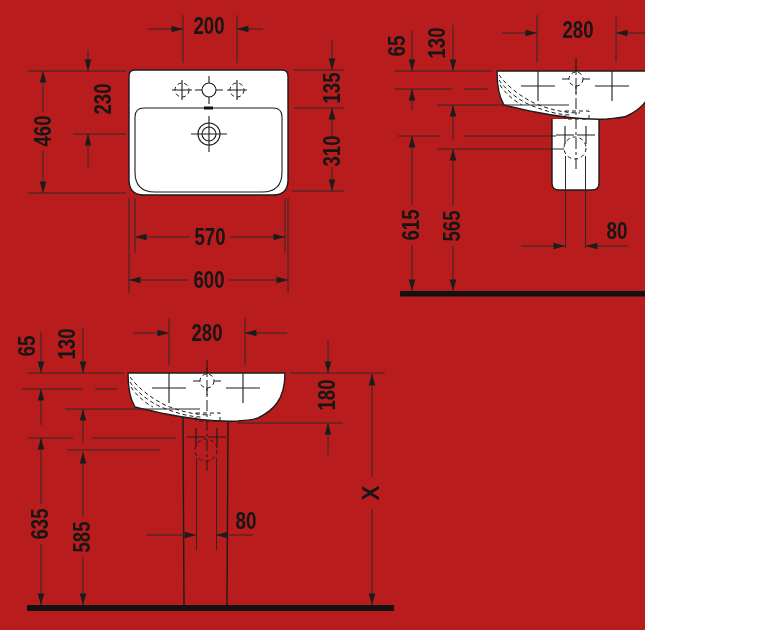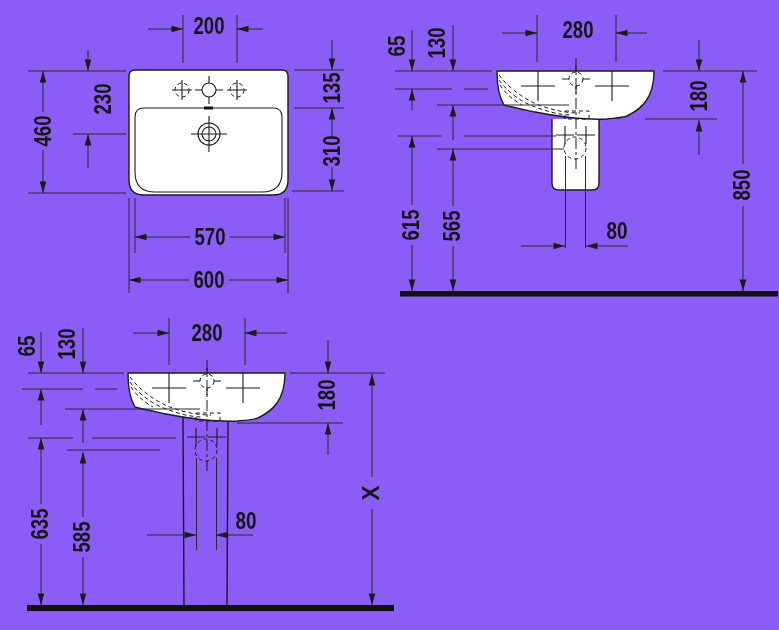--- a/index.html
+++ b/index.html
@@ -1,16 +1,16 @@
 <!DOCTYPE html>
 <html><head>
 <meta charset="utf-8">
 <style>
   html,body{margin:0;padding:0;background:#fff;}
-  .stage{position:relative;width:779px;height:630px;background:#8b5cf6;overflow:hidden;
+  .stage{position:relative;width:645px;height:630px;background:#b91c1c;overflow:hidden;
          font-family:"Liberation Sans",sans-serif;}
   svg{display:block;}
   svg text{font-family:"Liberation Sans",sans-serif;font-weight:bold;font-size:23px;
            fill:#161616;text-anchor:middle;letter-spacing:0;}
   .outline{fill:#ffffff;stroke:#1c1c1c;stroke-width:1.4;stroke-linejoin:round;}
   .thin{fill:none;stroke:#1c1c1c;stroke-width:1.1;}
   .ext{fill:none;stroke:#2a2a2a;stroke-width:1;}
   .dim{fill:none;stroke:#2a2a2a;stroke-width:1;}
   .dashed{fill:none;stroke:#1c1c1c;stroke-width:1;stroke-dasharray:4 3;}
   .cline{fill:none;stroke:#1c1c1c;stroke-width:1;stroke-dasharray:11 3 3 3;}

